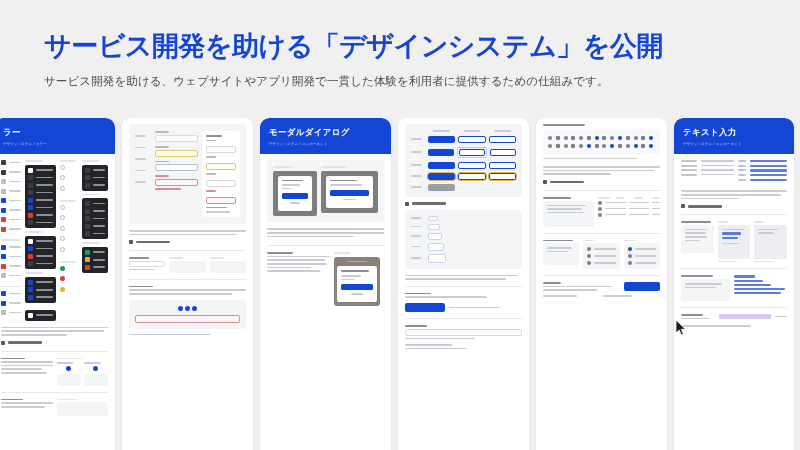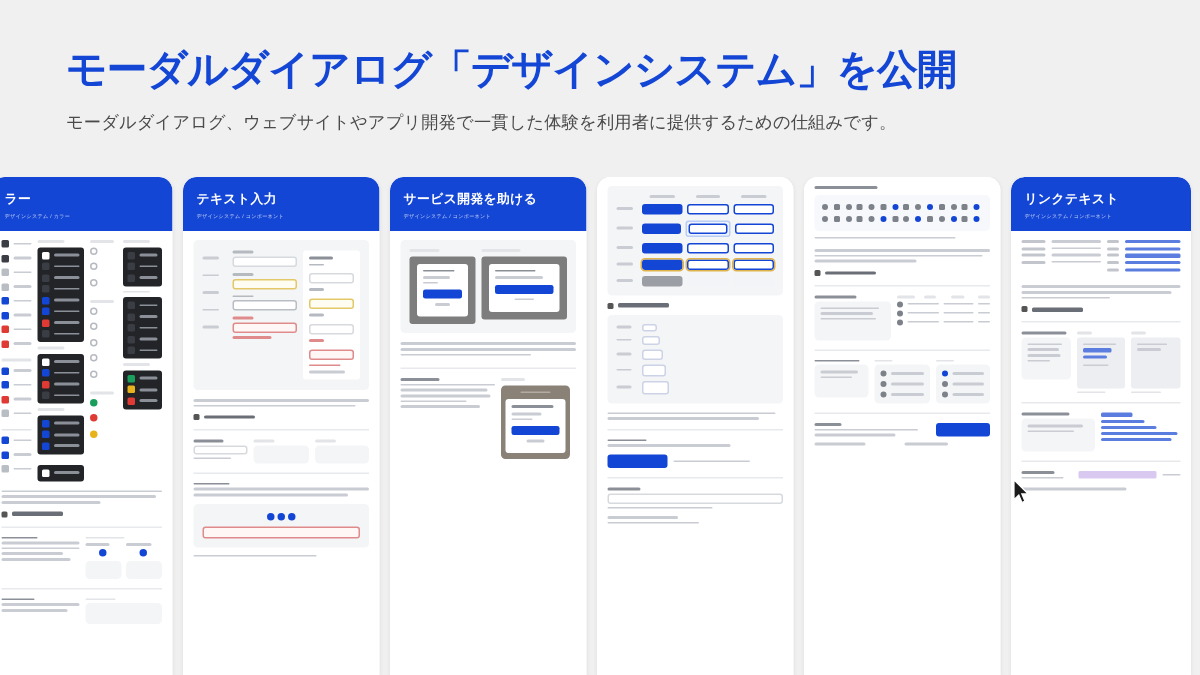--- a/index.html
+++ b/index.html
@@ -116,22 +116,22 @@
 
   
   .cursor { position: absolute; left: 676px; top: 320px; width: 11px; height: 16px; z-index: 40; }
 </style>
 </head>
 <body>
 
 <div class="page">
 
   <div class="header">
-    <div class="title">モーダルダイアログ「デザインシステム」を公開</div>
-    <div class="subtitle">モーダルダイアログ、ウェブサイトやアプリ開発で一貫した体験を利用者に提供するための仕組みです。</div>
+    <div class="title">サービス開発を助ける「デザインシステム」を公開</div>
+    <div class="subtitle">サービス開発を助ける、ウェブサイトやアプリ開発で一貫した体験を利用者に提供するための仕組みです。</div>
   </div>
 
   <div class="strip">
 
     <div class="card first">
       <div class="card-head">
         <div class="h-title">ラー</div>
         <div class="h-sub">デザインシステム / カラー</div>
       </div>
       <div class="card-body">
@@ -434,24 +434,20 @@
           </div>
           <div class="col gap2" style="flex:1">
             <div class="ln t light" style="width:20px"></div>
             <div class="panel" style="height:14px"></div>
           </div>
         </div>
       </div>
     </div>
 
     <div class="card">
-      <div class="card-head">
-        <div class="h-title">テキスト入力</div>
-        <div class="h-sub">デザインシステム / コンポーネント</div>
-      </div>
       <div class="card-body">
         <div class="panel" style="padding:7px 6px">
           <div class="row gap4" style="align-items:flex-start">
             <div class="col gap5" style="width:16px">
               <div class="ln t" style="width:11px;margin-top:4px"></div>
               <div class="ln t" style="width:11px;margin-top:5px"></div>
               <div class="ln t" style="width:11px;margin-top:5px"></div>
               <div class="ln t" style="width:11px;margin-top:5px"></div>
               <div class="ln t" style="width:11px;margin-top:5px"></div>
             </div>
@@ -532,21 +528,21 @@
           <div class="field err" style="height:8px"></div>
         </div>
         <div class="col gap2" style="margin-top:5px">
           <div class="ln t" style="width:70%"></div>
         </div>
       </div>
     </div>
 
     <div class="card">
       <div class="card-head">
-        <div class="h-title">サービス開発を助ける</div>
+        <div class="h-title">モーダルダイアログ</div>
         <div class="h-sub">デザインシステム / コンポーネント</div>
       </div>
       <div class="card-body">
         <div class="panel" style="padding:6px">
           <div class="row gap4" style="align-items:flex-start">
             <div style="flex:0 0 44px">
               <div class="ln t light" style="width:20px;margin-bottom:3px"></div>
               <div class="device">
                 <div class="dialog">
                   <div class="ln t dark" style="width:80%;margin-bottom:3px"></div>
@@ -964,21 +960,21 @@
             </div>
           <div style="flex:1">
               <div class="ln t" style="width:50%"></div>
             </div>
         </div>
       </div>
     </div>
 
     <div class="card last">
       <div class="card-head">
-        <div class="h-title">リンクテキスト</div>
+        <div class="h-title">テキスト入力</div>
         <div class="h-sub">デザインシステム / コンポーネント</div>
       </div>
       <div class="card-body">
         <div class="row gap4" style="align-items:flex-start">
           <div class="col" style="flex:1.1">
             <div class="lrow">
                 <span class="k"></span>
                 <span class="v ln t"></span>
               </div>
             <div class="lrow">

